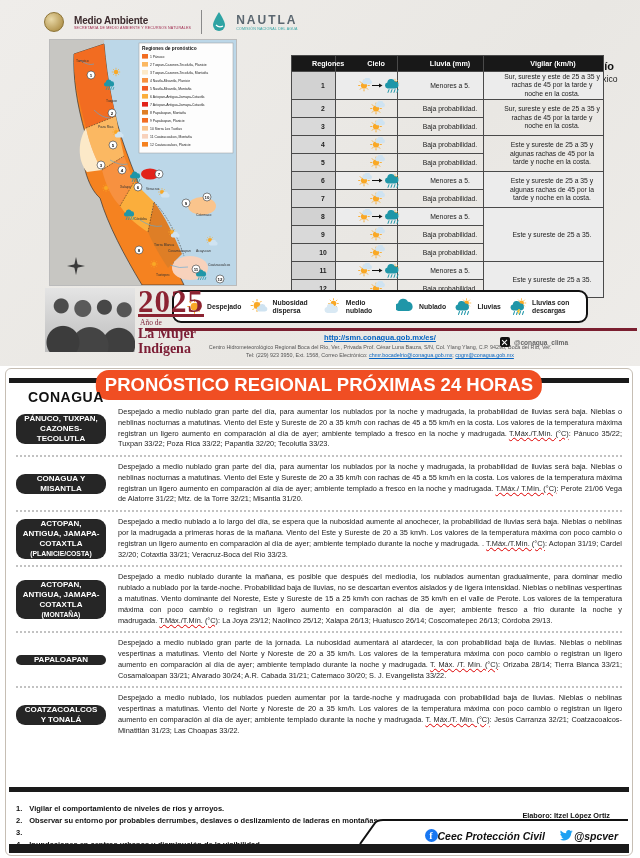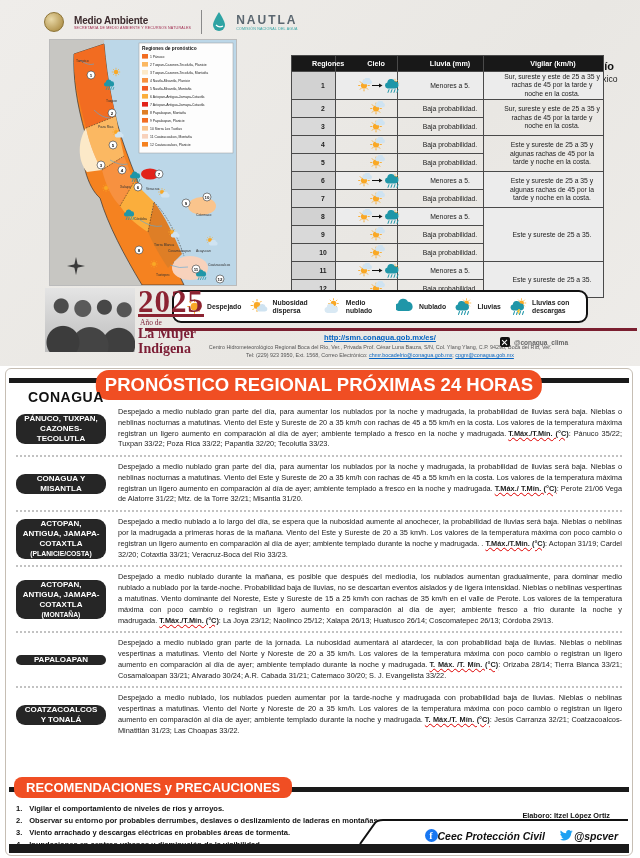--- a/index.html
+++ b/index.html
@@ -70,21 +70,21 @@
   #banner-main{position:absolute;left:50%;transform:translateX(-50%);top:1px;background:#F04E23;color:#fff;
      font-weight:bold;font-size:18.5px;padding:4px 9px;border-radius:13px;white-space:nowrap;}
   #cuenca{position:absolute;left:22px;top:20px;font-weight:bold;font-size:14px;color:#111;letter-spacing:.5px;}
   #basins{position:absolute;left:10px;right:10px;top:33px;height:372px;overflow:hidden;}
   .basin{display:flex;align-items:center;gap:12px;padding:5px 0;border-bottom:2px dotted #c2c2c2;}
   .basin:last-child{border-bottom:none;}
   .basin-label{flex:0 0 80px;background:#262626;color:#fff;font-weight:bold;font-size:8px;text-align:center;
      border-radius:9px;padding:0 5px;line-height:1.25;}
   .basin-label .sub{display:block;font-size:6.8px;font-weight:bold;margin-top:1px;}
   .basin-text{flex:1;margin:0;font-size:7.35px;line-height:1.47;text-align:justify;color:#1c1c1c;}
-  .tl{font-weight:bold;text-decoration:underline wavy #d00 1px;margin-left:2px;}
+  .tl{font-weight:normal;text-decoration:underline wavy #d00 1px;margin-left:2px;}
   
   #bar-rec{top:418px;}
   #banner-rec{position:absolute;left:8px;top:408px;background:#F04E23;color:#fff;font-weight:bold;font-size:13px;
      padding:3px 12px;border-radius:8px;white-space:nowrap;}
   #rec-list{position:absolute;left:10px;top:434px;width:430px;font-size:7.5px;font-weight:bold;color:#111;line-height:1.6;}
   .rec-item{display:flex;gap:7px;}
   #elaboro{position:absolute;right:22px;top:442px;font-size:7.3px;font-weight:bold;color:#111;}
   
   #social-tab{position:absolute;right:4px;bottom:11px;width:272px;height:25px;}
   #social-row{position:absolute;right:14px;bottom:13px;display:flex;align-items:center;
@@ -591,33 +591,31 @@
       <div class="basin-label"><span>PAPALOAPAN</span></div>
       <p class="basin-text"><span>Despejado a medio nublado gran parte de la jornada. La nubosidad aumentará al atardecer, la  con probabilidad baja de lluvias. Nieblas o neblinas vespertinas a matutinas. Viento del Norte y Noreste de 20 a 35 km/h. Los valores de la temperatura máxima con poco cambio o registran un ligero aumento en comparación al día de ayer; ambiente templado durante la noche y madrugada.</span><b class="tl">T. Máx. /T. Mín. (°C)</b><span>: Orizaba 28/14; Tierra Blanca 33/21; Cosamaloapan 33/21; Alvarado 30/24; A.R. Cabada 31/21; Catemaco 30/20; S. J. Evangelista 33/22.</span></p>
     </div>
     <div class="basin">
       <div class="basin-label"><span>COATZACOALCOS Y TONALÁ</span></div>
       <p class="basin-text"><span>Despejado a medio nublado, los nublados pueden aumentar por la tarde-noche y madrugada con probabilidad baja de lluvias. Nieblas o neblinas vespertinas a matutinas. Viento del Norte y Noreste de 20 a 35 km/h. Los valores de la temperatura máxima con poco cambio o registran un ligero aumento en comparación al día de ayer; ambiente templado durante la noche y madrugada.</span><b class="tl">T. Máx./T. Mín. (°C)</b><span>: Jesús Carranza 32/21; Coatzacoalcos-Minatitlán 31/23; Las Choapas 33/22.</span></p>
     </div>
   </div>
 
   <div class="blackbar" id="bar-rec"></div>
-  <div id="banner-rec">RECOMENDACIONES y PRECAUCIONES</div>
   <div id="rec-list">
     <div class="rec-item">
         <span>1.</span>
         <span>Vigilar el comportamiento de niveles de ríos y arroyos.</span>
       </div>
     <div class="rec-item">
         <span>2.</span>
         <span>Observar su entorno por probables derrumbes, deslaves o deslizamiento de laderas en montañas.</span>
       </div>
     <div class="rec-item">
         <span>3.</span>
-        <span>Viento arrachado y descargas eléctricas en probables áreas de tormenta.</span>
       </div>
     <div class="rec-item">
         <span>4.</span>
         <span>Inundaciones en centros urbanos y disminución de la visibilidad.</span>
       </div>
   </div>
   <div id="elaboro">Elaboro: Itzel López Ortiz</div>
 
   <div id="social-tab">
     <svg width="272" height="25" viewBox="0 0 272 25">

